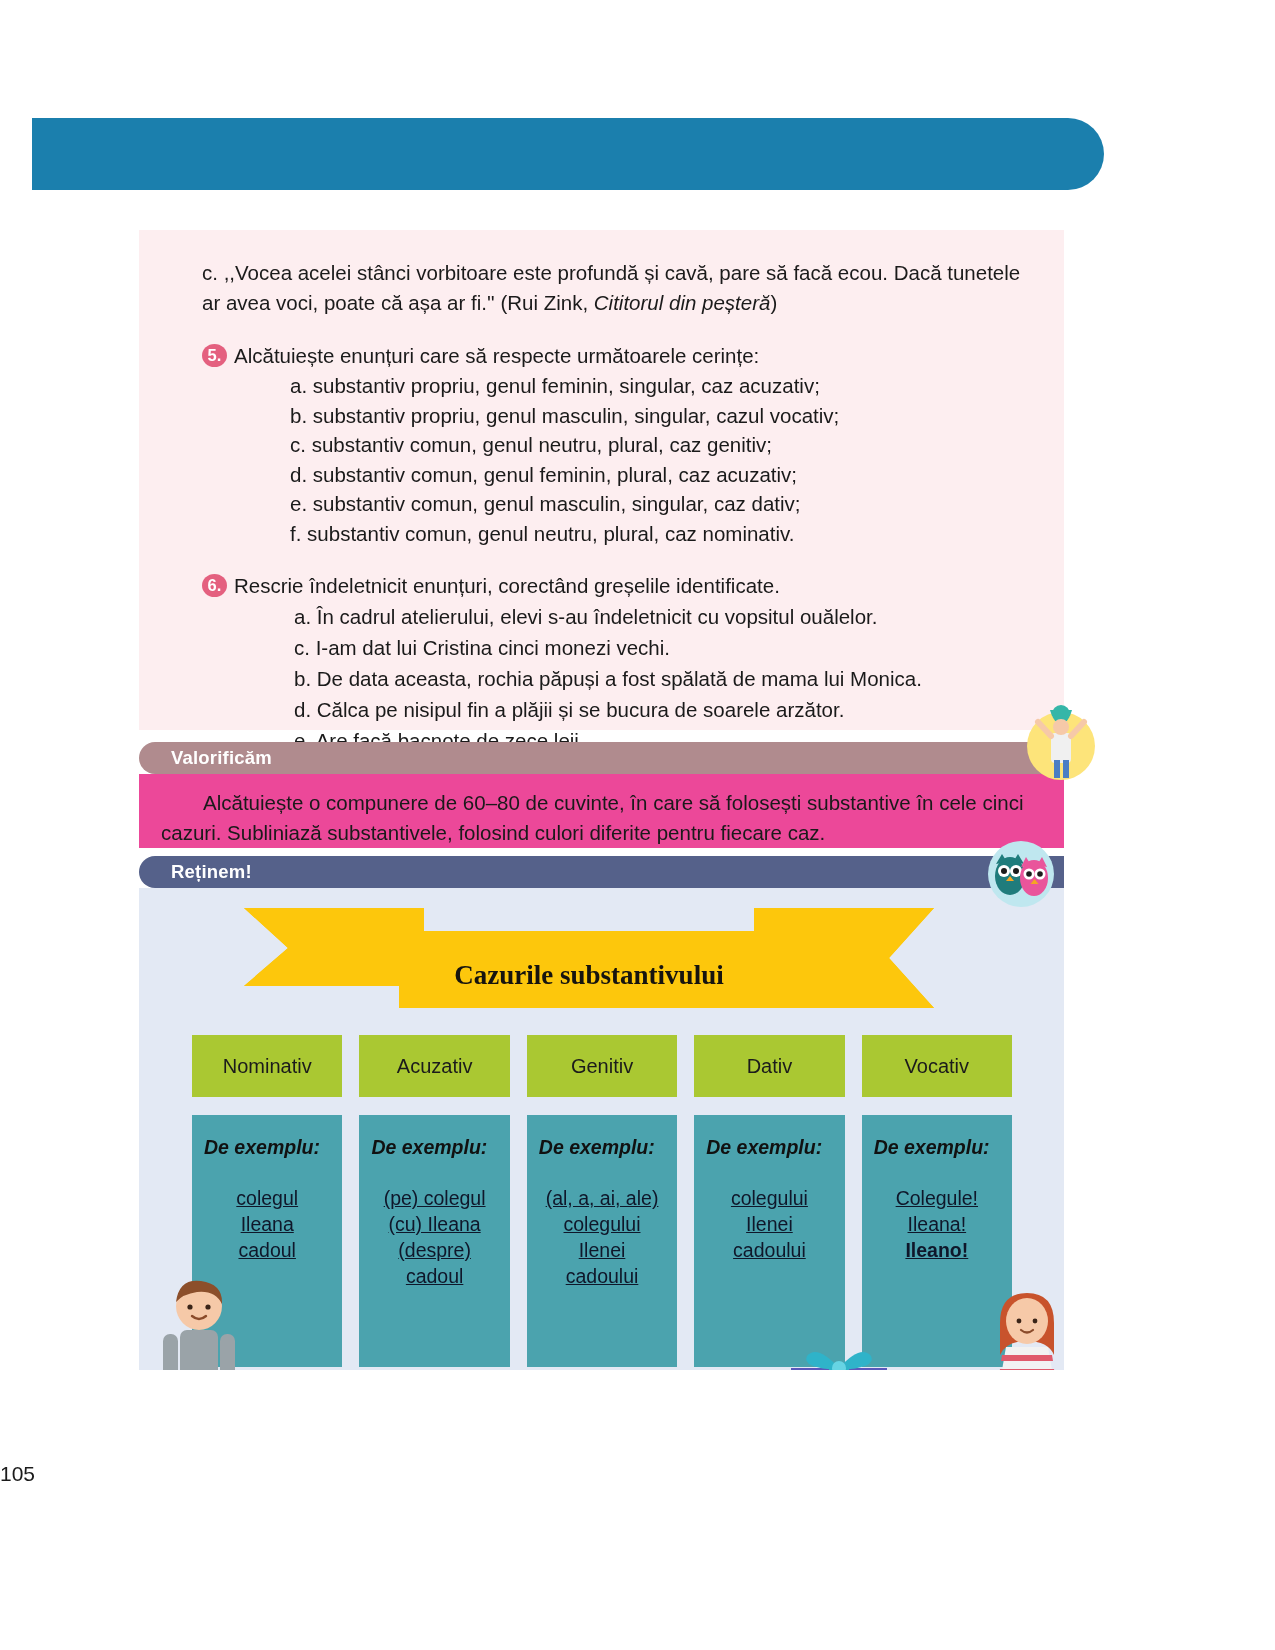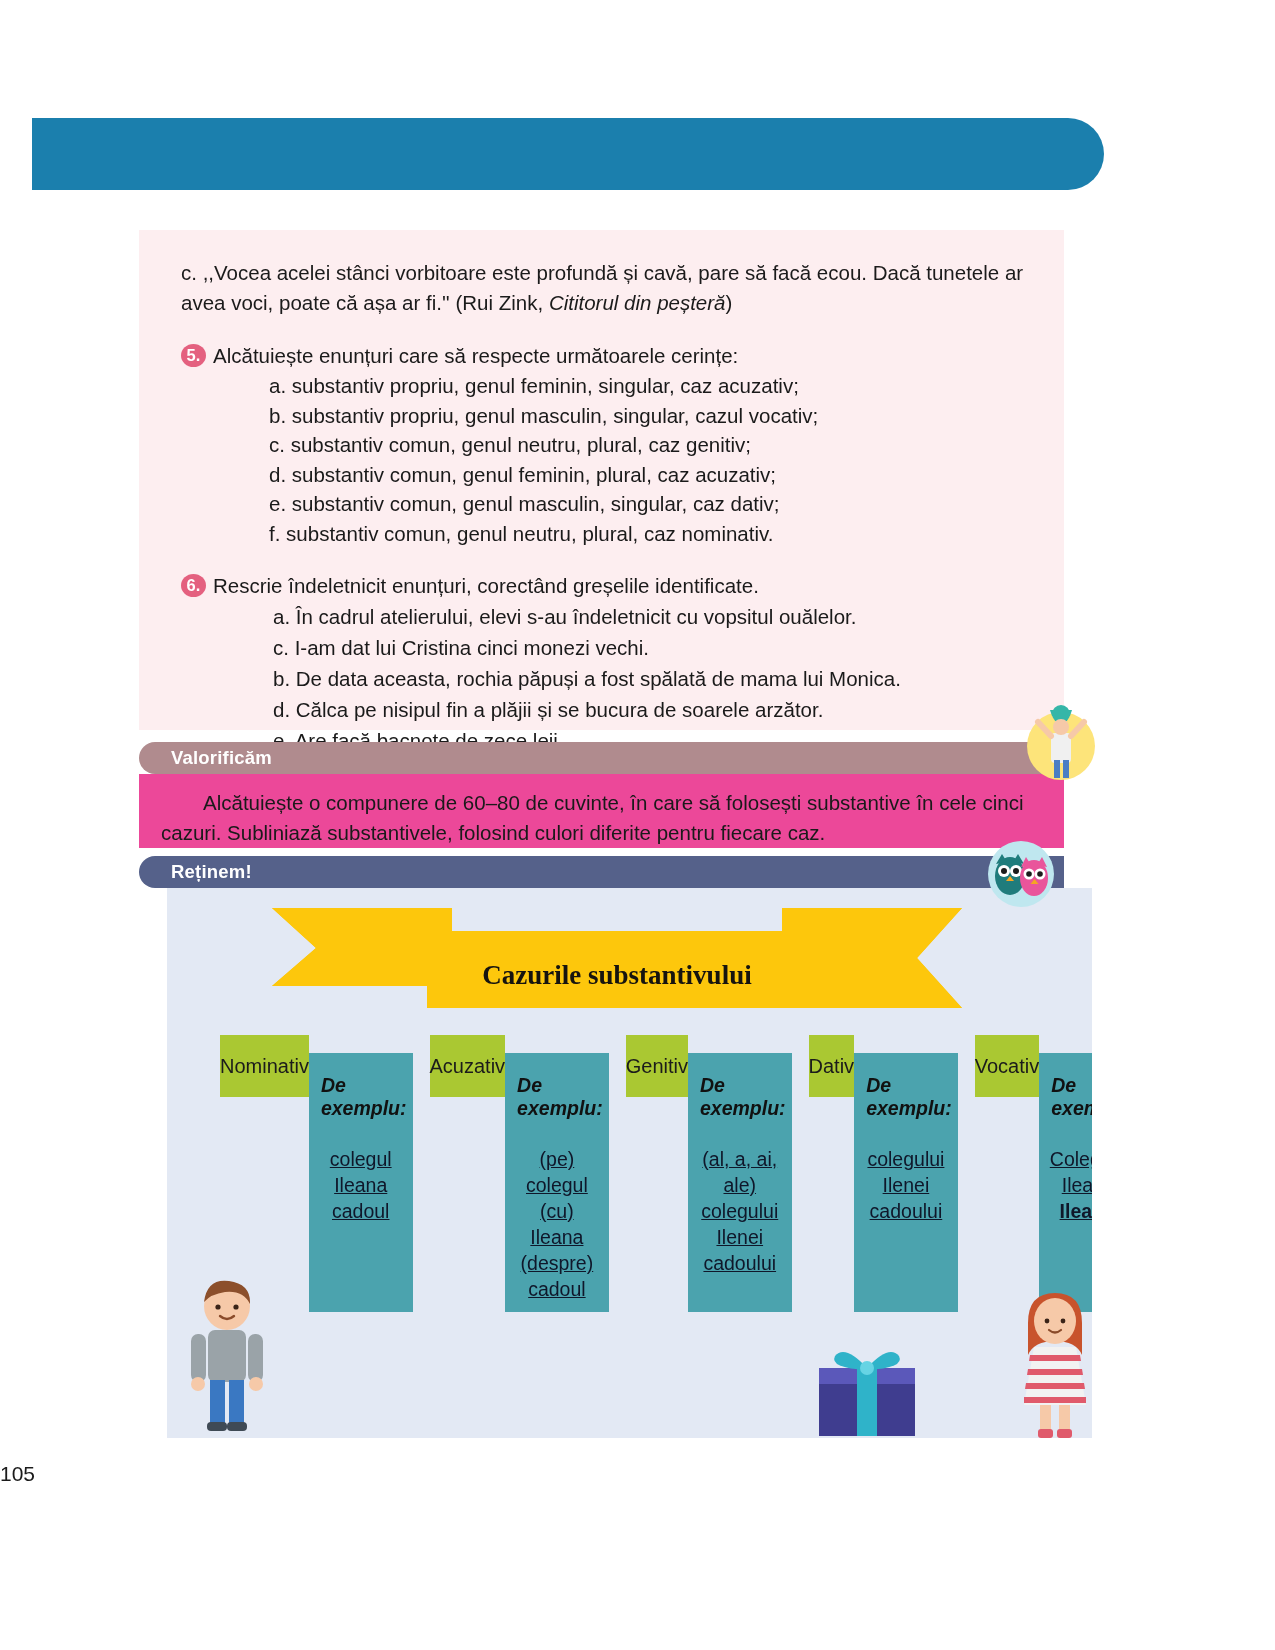--- a/index.html
+++ b/index.html
@@ -15,21 +15,21 @@
   .top-bar{
     position:absolute;left:32px;top:118px;width:1072px;height:72px;
     background:#1b7fad;
     border-radius:0 36px 36px 0;
   }
   
   .pink-panel{
     position:absolute;left:139px;top:230px;width:925px;height:500px;
     background:#fdeef0;
   }
-  .pink-inner{padding:28px 30px 0 42px;}
+  .pink-inner{padding:28px 30px 0 63px;}
   .para{
     font-size:20.5px;line-height:30px;color:#1b1b1b;
     margin:0 0 4px 0;text-align:left;
   }
   .para .ital{font-style:italic;}
   .ex-block{margin-top:23px;position:relative;}
   .ex-head{
     font-size:20.5px;line-height:30px;margin:0;padding-left:32px;position:relative;
   }
   .num-badge{
@@ -59,39 +59,39 @@
     background:#ec4899;
   }
   .valorificam-body p{
     margin:0;padding:14px 28px 0 22px;
     font-size:20.5px;line-height:30px;text-indent:42px;
   }
   .strip-retinem{left:139px;top:856px;width:925px;background:#55618a;}
 
   
   .diagram{
-    position:absolute;left:139px;top:888px;width:925px;height:550px;
-    background:#e3e9f4;overflow:hidden;margin-left:28px;
+    position:absolute;left:139px;top:888px;width:925px;height:482px;
+    background:#e3e9f4;overflow:hidden;
   }
   
   .ribbon-wrap{position:absolute;left:105px;top:20px;width:690px;height:100px;}
   .ribbon-svg{display:block;}
   .ribbon-title{
     position:absolute;left:0;top:0;width:690px;height:100px;
     display:flex;align-items:flex-end;justify-content:center;
     font-family:"Liberation Serif", serif;
     font-size:27px;font-weight:bold;color:#16140f;
     padding-bottom:17px;box-sizing:border-box;
   }
   
   .cols{
     position:absolute;left:53px;top:147px;width:820px;
     display:flex;gap:17px;
   }
-  .col{flex:1;display:flex;flex-direction:row;}
+  .col{flex:1;display:flex;flex-direction:column;}
   .col-head{
     background:#aac832;height:62px;
     display:flex;align-items:center;justify-content:center;
     font-size:20px;color:#1b1b1b;
   }
   .col-body{
     background:#4ba3ae;margin-top:18px;
     min-height:252px;
     padding:21px 6px 10px 6px;box-sizing:border-box;
     text-align:center;

